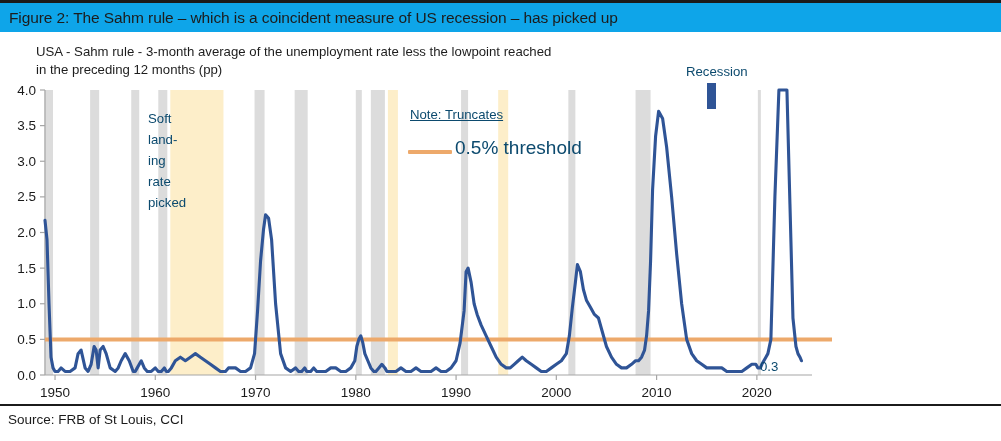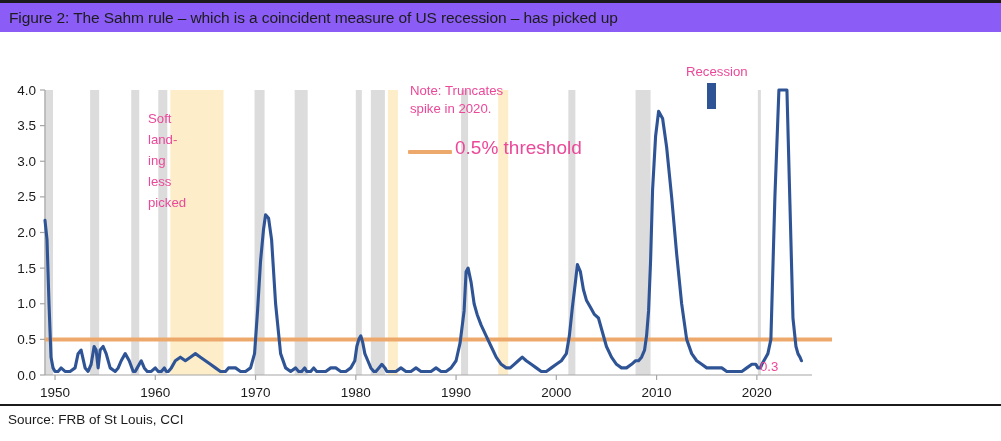--- a/index.html
+++ b/index.html
@@ -4,54 +4,56 @@
 <style>
   html,body{margin:0;padding:0;}
   body{
     width:1001px;height:441px;background:#ffffff;
     font-family:"Liberation Sans", sans-serif;
     color:#1a1a1a;overflow:hidden;position:relative;
   }
   .top-rule{position:absolute;left:0;top:0;width:1001px;height:3px;background:#1b1b1b;}
   .title-bar{
     position:absolute;left:0;top:3px;width:1001px;height:29px;
-    background:#8b5cf6;display:flex;align-items:center;
+    background:#0ea5e9;display:flex;align-items:center;
   }
   .title-text{
     font-size:15.5px;color:#1c1c1c;padding-left:9px;letter-spacing:-.1px;white-space:nowrap;
   }
   .subtitle{
     position:absolute;left:36px;top:43px;width:700px;
     font-size:13.2px;line-height:18px;color:#1d1d1d;
   }
   .chart-wrap{position:absolute;left:0;top:78px;width:1001px;height:320px;}
   .bottom-rule{position:absolute;left:0;top:404px;width:1001px;height:2px;background:#1b1b1b;}
   .source{
     position:absolute;left:8px;top:412px;font-size:13.5px;color:#1b1b1b;
   }
-  .anno{position:absolute;font-size:13.2px;color:#ec4899;line-height:17px;}
+  .anno{position:absolute;font-size:13.2px;color:#0c4a6e;line-height:17px;}
   #soft-landing-anno{left:148px;top:108px;width:62px;text-align:left;line-height:21px;}
-  #note-anno{left:410px;top:82px;width:200px;line-height:18px;}
+  #note-anno{left:410px;top:106px;width:200px;line-height:18px;text-decoration:underline;}
   #recession-anno{left:686px;top:63px;}
   #threshold-label{left:455px;top:139px;font-size:19px;}
   #end-value-label{left:760px;top:358px;font-size:13.2px;}
   .legend-swatch{position:absolute;left:408px;top:150px;width:44px;height:4px;background:#eda96b;border-radius:1px;}
   svg{display:block;}
   text{font-family:"Liberation Sans", sans-serif;}
 </style>
 </head>
 <body>
 
 <div class="top-rule"></div>
 
 <div class="title-bar">
   <div class="title-text">Figure 2: The Sahm rule – which is a coincident measure of US recession – has picked up</div>
 </div>
 
 <div class="subtitle">
+  <div>USA - Sahm rule - 3-month average of the unemployment rate less the lowpoint reached</div>
+  <div>in the preceding 12 months (pp)</div>
 </div>
 
 <div class="chart-wrap">
   <svg id="chart-svg" width="1001" height="320" viewBox="0 0 1001 320">
       <rect x="44.498692810457975" y="12" width="8.522222222221309" height="285" fill="#dcdcdc"></rect>
       <rect x="90.11764705882354" y="12" width="9.023529411765622" height="285" fill="#dcdcdc"></rect>
       <rect x="131.22483660130627" y="12" width="8.020915032681557" height="285" fill="#dcdcdc"></rect>
       <rect x="158.29542483660083" y="12" width="9.02352941176565" height="285" fill="#dcdcdc"></rect>
       <rect x="254.54640522875908" y="12" width="10.026143790849716" height="285" fill="#dcdcdc"></rect>
       <rect x="294.65098039215775" y="12" width="13.033986928104184" height="285" fill="#dcdcdc"></rect>
@@ -103,27 +105,26 @@
       <line x1="45" y1="261.375" x2="832" y2="261.375" stroke="#eda96b" stroke-width="4"></line>
       <polyline points="45.00,142.39 47.01,161.63 49.01,225.75 51.02,279.19 53.02,289.88 55.03,293.44 58.03,293.44 61.04,289.88 65.05,293.44 70.07,293.44 75.08,289.88 78.09,275.63 81.09,272.06 85.10,289.88 88.11,293.44 91.12,286.31 94.13,268.50 96.13,272.06 98.14,289.88 100.14,272.06 103.15,268.50 106.16,275.63 110.17,289.88 115.18,293.44 118.19,289.88 121.20,282.75 125.21,275.63 129.22,282.75 133.23,293.44 135.24,293.44 137.24,289.88 139.25,286.31 141.25,282.75 144.26,289.88 147.27,293.44 151.28,293.44 155.29,289.88 158.30,293.44 161.30,293.44 164.31,289.88 166.32,293.44 168.32,293.44 171.33,289.88 175.34,282.75 180.35,279.19 185.37,282.75 190.38,279.19 195.39,275.63 200.41,279.19 205.42,282.75 210.43,286.31 215.44,289.88 220.46,293.44 225.47,293.44 228.48,289.88 231.49,289.88 235.50,289.88 240.51,293.44 245.52,293.44 250.54,289.88 254.55,275.63 257.55,232.88 260.56,183.00 263.57,150.94 265.58,136.69 268.58,140.25 271.59,161.63 275.60,225.75 280.61,275.63 285.63,289.88 290.64,293.44 295.65,289.88 298.66,293.44 301.67,293.44 304.68,289.88 306.68,293.44 308.69,293.44 310.69,293.44 313.70,289.88 316.71,293.44 320.72,293.44 325.73,293.44 330.75,289.88 335.76,289.88 340.77,293.44 345.78,293.44 350.80,289.88 354.81,282.75 356.81,268.50 358.82,261.38 360.82,257.81 362.83,264.94 364.83,275.63 367.84,282.75 370.85,289.88 373.86,293.44 375.86,293.44 378.87,289.88 381.88,286.31 384.89,289.88 386.89,293.44 389.90,293.44 392.91,293.44 395.92,293.44 400.93,289.88 405.94,293.44 410.95,293.44 415.97,289.88 420.98,293.44 425.99,293.44 431.01,293.44 436.02,289.88 441.03,293.44 446.05,293.44 451.06,289.88 456.07,282.75 460.08,264.94 464.09,232.88 466.10,193.69 468.10,190.13 471.11,204.38 474.12,225.75 477.13,236.44 481.14,247.13 486.15,257.81 491.16,268.50 496.18,279.19 501.19,286.31 506.20,289.88 510.21,289.88 514.22,286.31 518.23,282.75 522.24,279.19 526.25,282.75 531.27,286.31 536.28,289.88 541.29,293.44 546.31,293.44 551.32,289.88 556.33,286.31 561.35,282.75 566.36,275.63 569.37,257.81 572.38,229.31 575.38,204.38 577.39,186.56 580.40,193.69 583.40,211.50 586.41,222.19 590.42,229.31 594.43,236.44 598.44,240.00 602.45,254.25 606.46,268.50 611.48,279.19 616.49,286.31 621.50,289.88 626.52,289.88 631.53,286.31 635.54,282.75 638.55,282.75 641.56,279.19 644.56,272.06 646.57,257.81 648.57,232.88 650.58,183.00 652.58,111.75 655.59,58.31 658.60,33.38 662.61,40.50 666.62,69.00 671.63,118.88 676.65,175.88 681.66,225.75 686.67,261.38 691.69,275.63 696.70,282.75 701.71,286.31 706.73,289.88 711.74,289.88 716.75,289.88 721.76,289.88 726.78,293.44 731.79,293.44 736.80,293.44 741.82,293.44 746.83,289.88 751.84,286.31 755.85,286.31 757.86,289.88 759.36,289.88 760.37,289.88 761.87,286.31 763.87,282.75 765.88,279.19 767.88,275.63 770.89,261.38 774.90,118.88 778.91,12.00 782.92,12.00 786.93,12.00 789.94,126.00 792.95,240.00 795.96,268.50 797.96,275.63 799.97,279.19 801.47,282.75" fill="none" stroke="#2f5496" stroke-width="3.1" stroke-linejoin="round" stroke-linecap="round"></polyline>
       <rect x="707" y="5" width="9" height="26" fill="#2f5496"></rect>
     </svg>
 </div>
 
 <div class="anno" id="soft-landing-anno">
     <div>Soft</div>
     <div>land-</div>
     <div>ing</div>
-    <div>less</div>
+    <div>rate</div>
     <div>picked</div>
   </div>
 
 <div class="anno" id="note-anno">
   <div>Note: Truncates</div>
-  <div>spike in 2020.</div>
 </div>
 
 <div class="legend-swatch"></div>
 <div class="anno" id="threshold-label">0.5% threshold</div>
 
 <div class="anno" id="recession-anno">Recession</div>
 
 <div class="anno" id="end-value-label">0.3</div>
 
 <div class="bottom-rule"></div>

